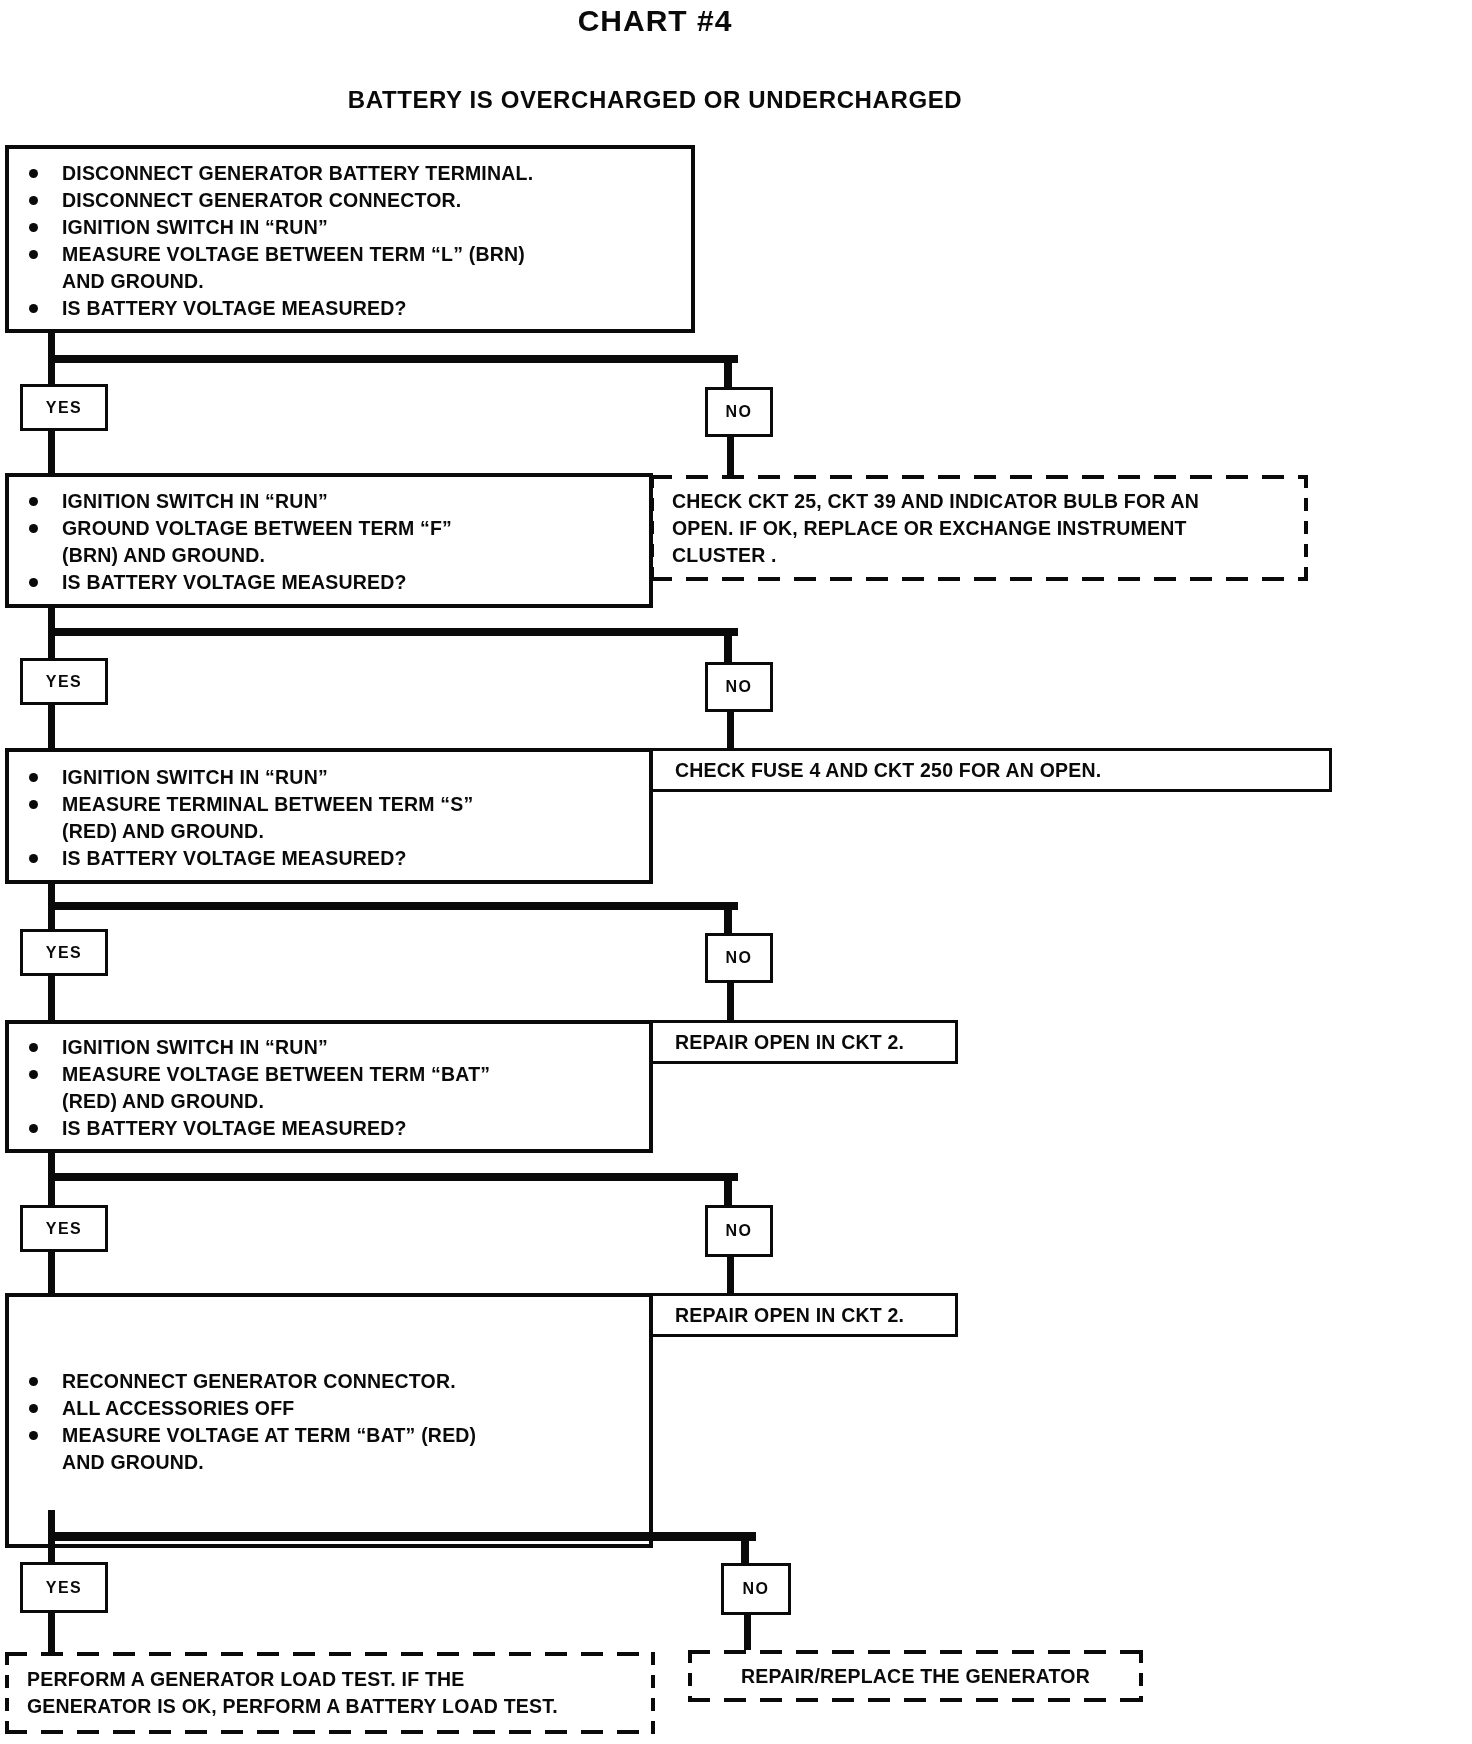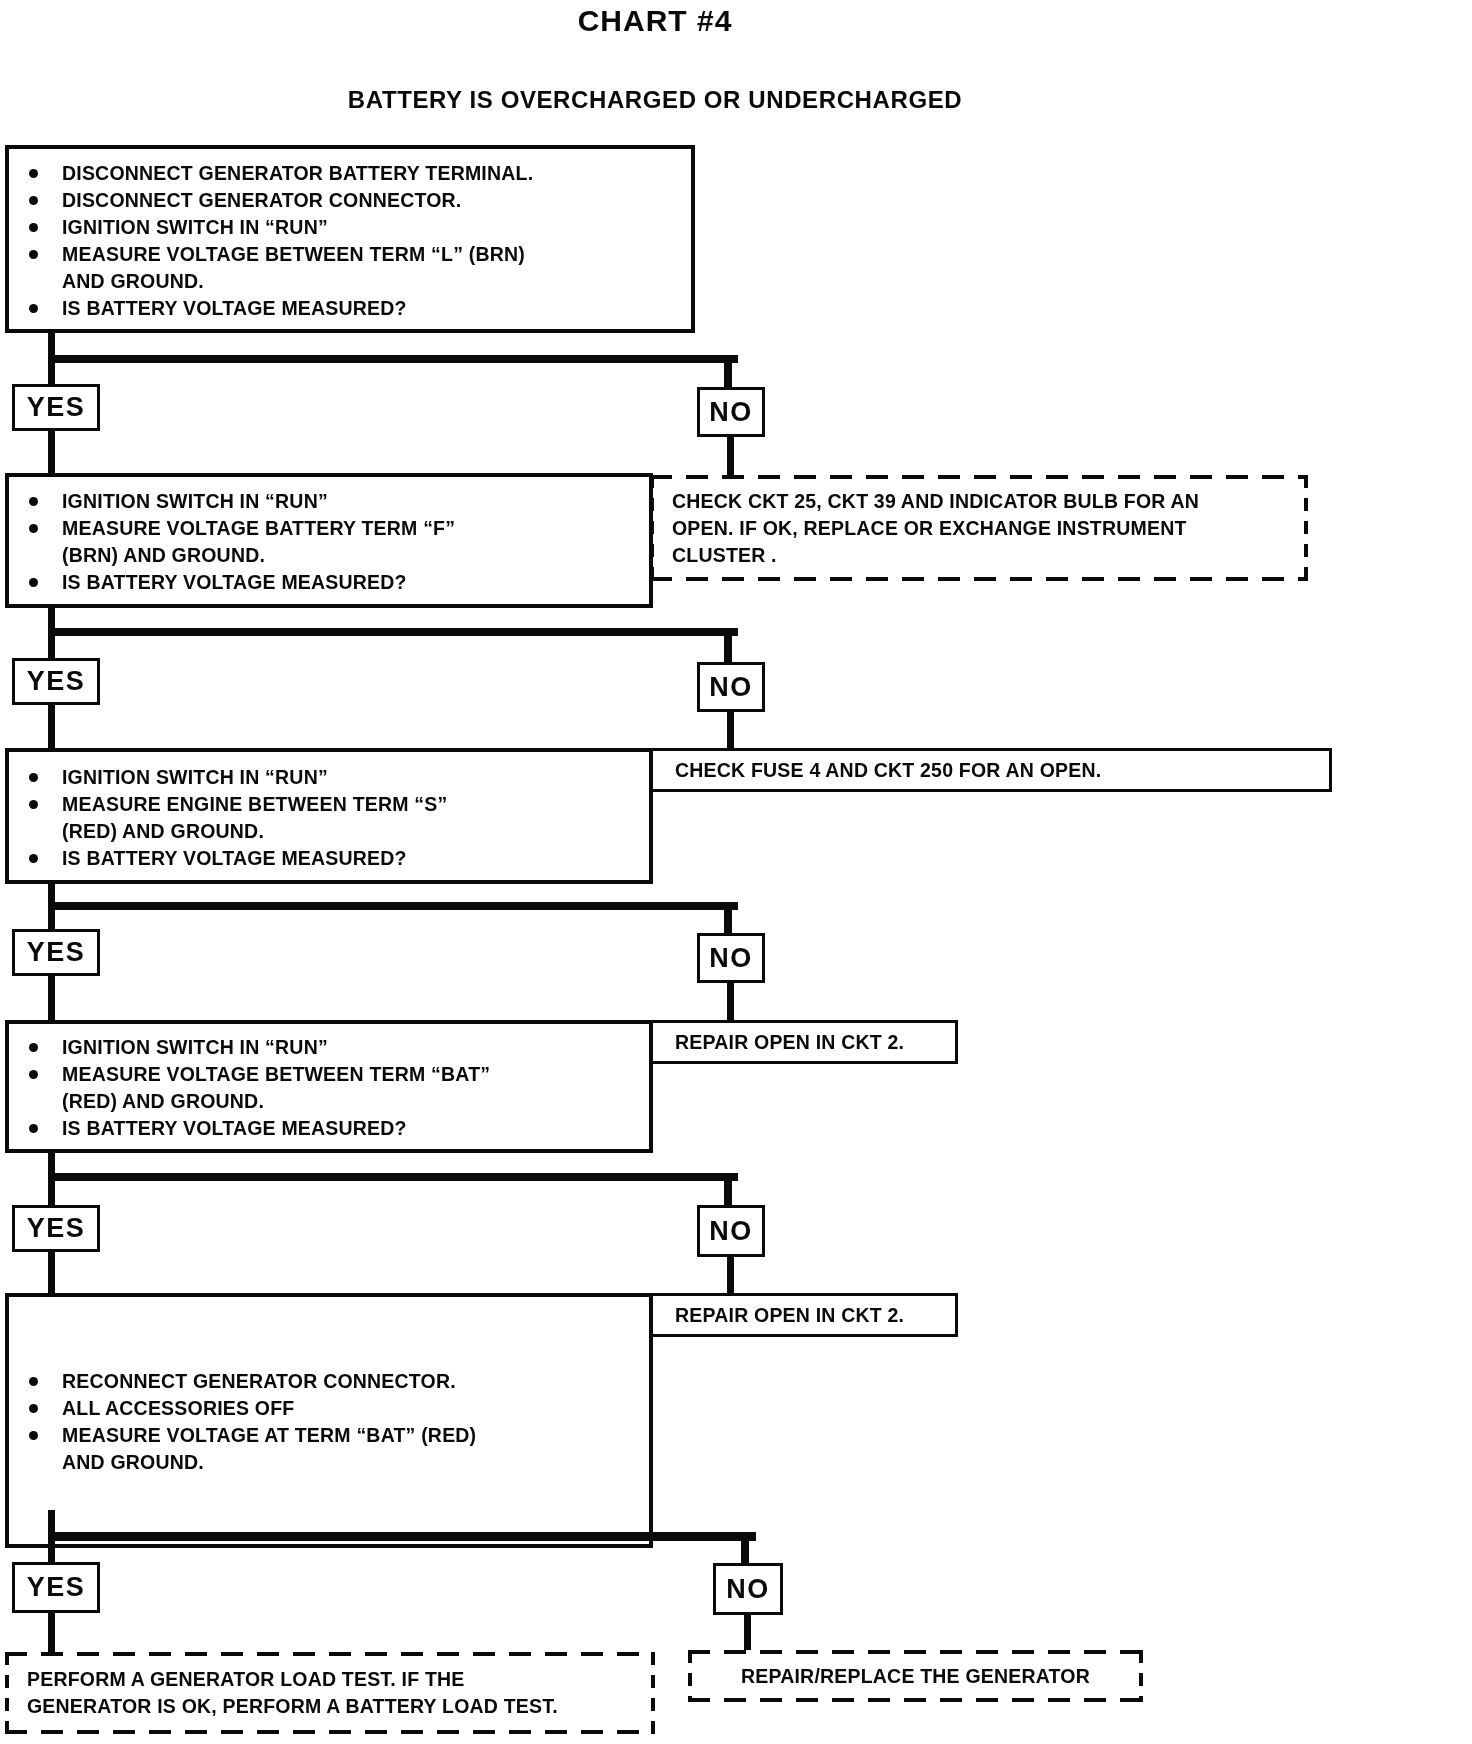--- a/index.html
+++ b/index.html
@@ -33,21 +33,21 @@
     flex:0 0 auto;width:9px;height:9px;border-radius:50%;
     background:#0a0a0a;margin-top:9px;
   }
   .btxt{
     margin-left:24px;font-size:19.5px;line-height:27px;
     letter-spacing:0.2px;white-space:pre-line;
   }
   .yn{
     position:absolute;border:3px solid #0a0a0a;box-sizing:border-box;
     background:#fff;display:flex;align-items:center;justify-content:center;
-    font-size:27px;letter-spacing:1.5px;
+    font-size:16px;letter-spacing:1.5px;margin-left:8px;
   }
   .result{
     position:absolute;box-sizing:border-box;background:#fff;
     display:flex;align-items:center;
     font-size:19.5px;line-height:27px;letter-spacing:0.2px;
     white-space:pre-line;padding:8px 14px 8px 22px;
   }
   .solidres{border:3px solid #0a0a0a;}
   .dashedres{
     background:
@@ -103,21 +103,21 @@
 OPEN. IF OK, REPLACE OR EXCHANGE INSTRUMENT
 CLUSTER .</div>
 
   <div class="stepbox" style="left:5px;top:473px;width:648px;height:135px;">
     <div class="bullet">
         <span class="dot"></span>
         <span class="btxt">IGNITION SWITCH IN “RUN”</span>
       </div>
     <div class="bullet">
         <span class="dot"></span>
-        <span class="btxt">MEASURE VOLTAGE BATTERY TERM “F”
+        <span class="btxt">GROUND VOLTAGE BETWEEN TERM “F”
 (BRN) AND GROUND.</span>
       </div>
     <div class="bullet">
         <span class="dot"></span>
         <span class="btxt">IS BATTERY VOLTAGE MEASURED?</span>
       </div>
   </div>
 
   <div class="ln" style="left:48px;top:608px;width:7px;height:50px;"></div>
   <div class="ln" style="left:48px;top:628px;width:690px;height:8px;"></div>
@@ -129,21 +129,21 @@
 
   <div class="result solidres" style="left:650px;top:748px;width:682px;height:44px;">CHECK FUSE 4 AND CKT 250 FOR AN OPEN.</div>
 
   <div class="stepbox" style="left:5px;top:748px;width:648px;height:136px;">
     <div class="bullet">
         <span class="dot"></span>
         <span class="btxt">IGNITION SWITCH IN “RUN”</span>
       </div>
     <div class="bullet">
         <span class="dot"></span>
-        <span class="btxt">MEASURE ENGINE BETWEEN TERM “S”
+        <span class="btxt">MEASURE TERMINAL BETWEEN TERM “S”
 (RED) AND GROUND.</span>
       </div>
     <div class="bullet">
         <span class="dot"></span>
         <span class="btxt">IS BATTERY VOLTAGE MEASURED?</span>
       </div>
   </div>
 
   <div class="ln" style="left:48px;top:884px;width:7px;height:45px;"></div>
   <div class="ln" style="left:48px;top:902px;width:690px;height:8px;"></div>

